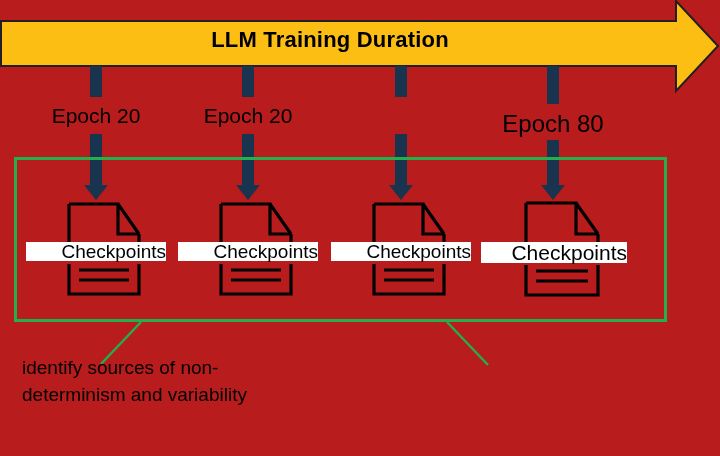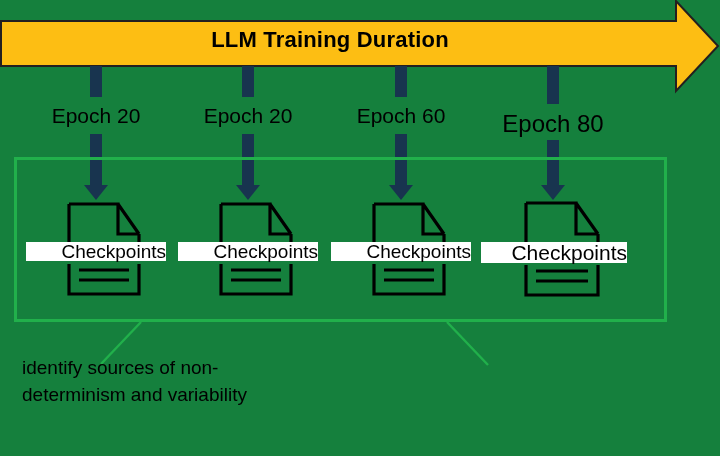--- a/index.html
+++ b/index.html
@@ -7,21 +7,21 @@
     padding: 0;
     background: #ffffff;
   }
   body {
     font-family: "Liberation Sans", sans-serif;
   }
   #canvas {
     position: relative;
     width: 720px;
     height: 456px;
-    background: #15803d;
+    background: #b91c1c;
     overflow: hidden;
   }
 
   
   #banner-arrow {
     position: absolute;
     left: 0;
     top: 0;
     width: 720px;
     height: 95px;
@@ -128,21 +128,20 @@
   <div class="epoch-label" style="left:16px;  top:105px; width:160px;">Epoch 20</div>
   <div class="stem-bottom" style="left:90px;  top:134px; height:52px;"></div>
   <div class="stem-head" style="left:84px;  top:185px;"></div>
 
   <div class="stem-top" style="left:242px; top:66px;  height:31px;"></div>
   <div class="epoch-label" style="left:168px; top:105px; width:160px;">Epoch 20</div>
   <div class="stem-bottom" style="left:242px; top:134px; height:52px;"></div>
   <div class="stem-head" style="left:236px; top:185px;"></div>
 
   <div class="stem-top" style="left:395px; top:66px;  height:31px;"></div>
-  <div class="epoch-label" style="left:321px; top:105px; width:160px;">Epoch 60</div>
   <div class="stem-bottom" style="left:395px; top:134px; height:52px;"></div>
   <div class="stem-head" style="left:389px; top:185px;"></div>
 
   <div class="stem-top" style="left:547px; top:66px;  height:38px;"></div>
   <div class="epoch-label" style="left:473px; top:112px; width:160px; font-size:24px;">Epoch 80</div>
   <div class="stem-bottom" style="left:547px; top:140px; height:46px;"></div>
   <div class="stem-head" style="left:541px; top:185px;"></div>
 
   <div id="green-box"></div>
 

